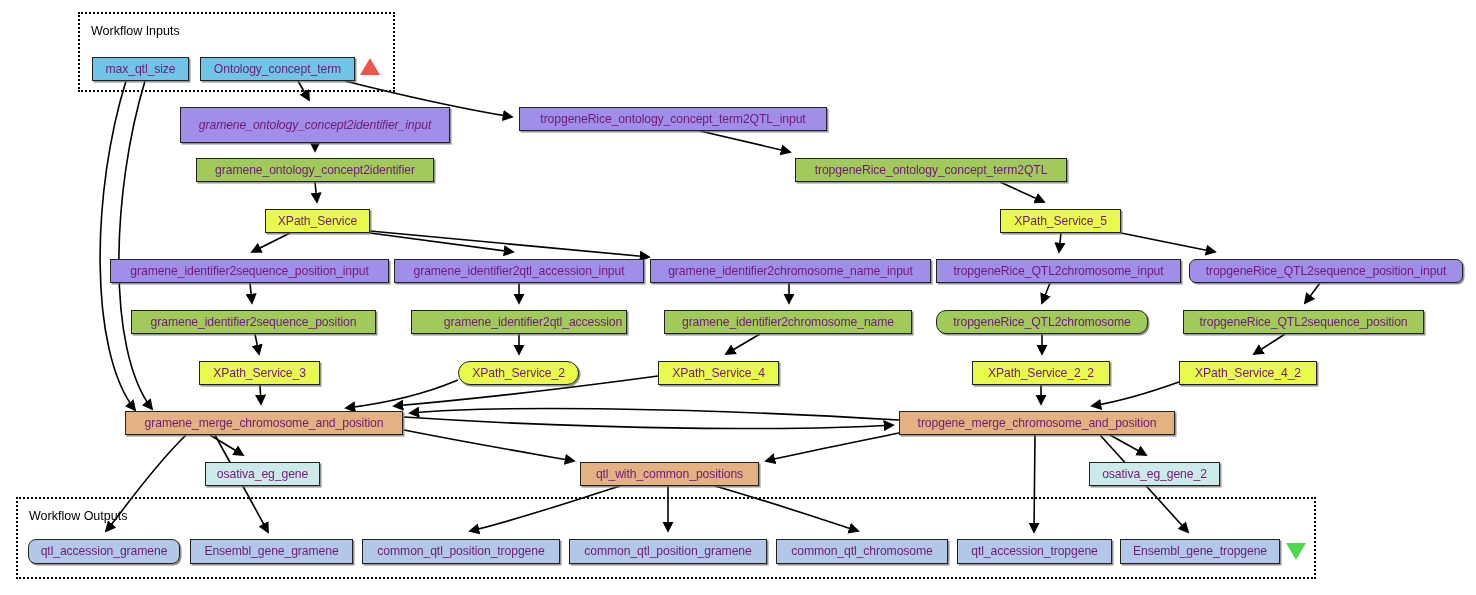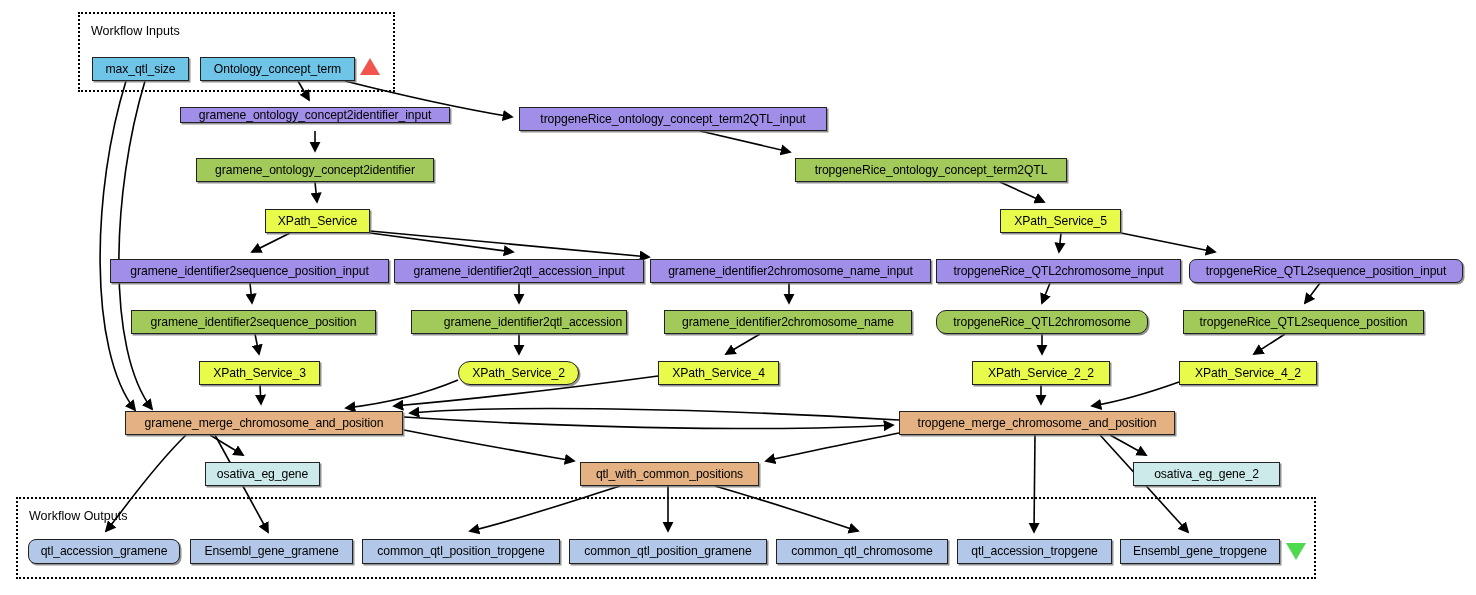--- a/index.html
+++ b/index.html
@@ -39,21 +39,21 @@
     line-height: 1;
   }
   .node {
     position: absolute;
     box-sizing: border-box;
     border: 1px solid #222222;
     display: flex;
     align-items: center;
     justify-content: center;
     font-size: 12.2px;
-    color: #000000;
+    color: #701a75;
     white-space: nowrap;
     line-height: 1;
     box-shadow: 1.5px 1.5px 0 rgba(110,110,110,0.75);
     letter-spacing: -0.1px;
   }
   .n-input   { background: #6fc5e8; }
   .n-purple  { background: #a18ee8; }
   .n-green   { background: #a2ca5a; }
   .n-yellow  { background: #e8fb4b; }
   .n-tan     { background: #e4b183; }
@@ -131,21 +131,21 @@
 
   <div id="clusters-layer">
       <div class="cluster" style="left: 78px; top: 12px; width: 317px; height: 80px;"></div>
       <div class="cluster-label" style="left: 91px; top: 25px;">Workflow Inputs</div>
       <div class="cluster" style="left: 16px; top: 497px; width: 1300px; height: 82px;"></div>
       <div class="cluster-label" style="left: 29px; top: 510px;">Workflow Outputs</div>
     </div>
   <div id="nodes-layer">
       <div class="node n-input" style="left: 92px; top: 57px; width: 97px; height: 24px;">max_qtl_size</div>
       <div class="node n-input" style="left: 200px; top: 57px; width: 155px; height: 24px;">Ontology_concept_term</div>
-      <div class="node n-purple" style="left: 180px; top: 107px; width: 270px; height: 16px;">gramene_ontology_concept2identifier_input</div>
+      <div class="node n-purple" style="left: 180px; top: 107px; width: 270px; height: 36px; font-style: italic;">gramene_ontology_concept2identifier_input</div>
       <div class="node n-purple" style="left: 519px; top: 107px; width: 308px; height: 24px;">tropgeneRice_ontology_concept_term2QTL_input</div>
       <div class="node n-green" style="left: 196px; top: 158px; width: 238px; height: 24px;">gramene_ontology_concept2identifier</div>
       <div class="node n-green" style="left: 795px; top: 158px; width: 272px; height: 24px;">tropgeneRice_ontology_concept_term2QTL</div>
       <div class="node n-yellow" style="left: 265px; top: 209px; width: 105px; height: 24px;">XPath_Service</div>
       <div class="node n-yellow" style="left: 1000px; top: 209px; width: 121px; height: 24px;">XPath_Service_5</div>
       <div class="node n-purple" style="left: 110px; top: 259px; width: 279px; height: 24px;">gramene_identifier2sequence_position_input</div>
       <div class="node n-purple" style="left: 394px; top: 259px; width: 250px; height: 24px;">gramene_identifier2qtl_accession_input</div>
       <div class="node n-purple" style="left: 650px; top: 259px; width: 281px; height: 24px;">gramene_identifier2chromosome_name_input</div>
       <div class="node n-purple" style="left: 936px; top: 259px; width: 245px; height: 24px;">tropgeneRice_QTL2chromosome_input</div>
       <div class="node n-purple" style="left: 1189px; top: 259px; width: 274px; height: 24px; border-radius: 7px;">tropgeneRice_QTL2sequence_position_input</div>
@@ -156,21 +156,21 @@
       <div class="node n-green" style="left: 1183px; top: 310px; width: 241px; height: 24px;">tropgeneRice_QTL2sequence_position</div>
       <div class="node n-yellow" style="left: 199px; top: 361px; width: 121px; height: 24px;">XPath_Service_3</div>
       <div class="node n-yellow" style="left: 458px; top: 361px; width: 121px; height: 24px; border-radius: 12px;">XPath_Service_2</div>
       <div class="node n-yellow" style="left: 658px; top: 361px; width: 121px; height: 24px;">XPath_Service_4</div>
       <div class="node n-yellow" style="left: 972px; top: 361px; width: 138px; height: 24px;">XPath_Service_2_2</div>
       <div class="node n-yellow" style="left: 1179px; top: 361px; width: 138px; height: 24px;">XPath_Service_4_2</div>
       <div class="node n-tan" style="left: 125px; top: 411px; width: 278px; height: 24px;">gramene_merge_chromosome_and_position</div>
       <div class="node n-tan" style="left: 899px; top: 411px; width: 276px; height: 24px;">tropgene_merge_chromosome_and_position</div>
       <div class="node n-cyan" style="left: 205px; top: 462px; width: 115px; height: 24px;">osativa_eg_gene</div>
       <div class="node n-tan" style="left: 580px; top: 462px; width: 179px; height: 24px;">qtl_with_common_positions</div>
-      <div class="node n-cyan" style="left: 1089px; top: 462px; width: 147px; height: 24px; margin-left: 44px;">osativa_eg_gene_2</div>
+      <div class="node n-cyan" style="left: 1089px; top: 462px; width: 131px; height: 24px;">osativa_eg_gene_2</div>
       <div class="node n-output" style="left: 28px; top: 539px; width: 152px; height: 25px; border-radius: 8px;">qtl_accession_gramene</div>
       <div class="node n-output" style="left: 190px; top: 539px; width: 163px; height: 25px;">Ensembl_gene_gramene</div>
       <div class="node n-output" style="left: 362px; top: 539px; width: 198px; height: 25px;">common_qtl_position_tropgene</div>
       <div class="node n-output" style="left: 569px; top: 539px; width: 198px; height: 25px;">common_qtl_position_gramene</div>
       <div class="node n-output" style="left: 776px; top: 539px; width: 172px; height: 25px;">common_qtl_chromosome</div>
       <div class="node n-output" style="left: 957px; top: 539px; width: 155px; height: 25px;">qtl_accession_tropgene</div>
       <div class="node n-output" style="left: 1120px; top: 539px; width: 160px; height: 25px;">Ensembl_gene_tropgene</div>
     </div>
   <div id="markers-layer">
       <div class="tri tri-up" style="left: 360px; top: 58px; border-bottom-color: rgb(240, 84, 76);"></div>

